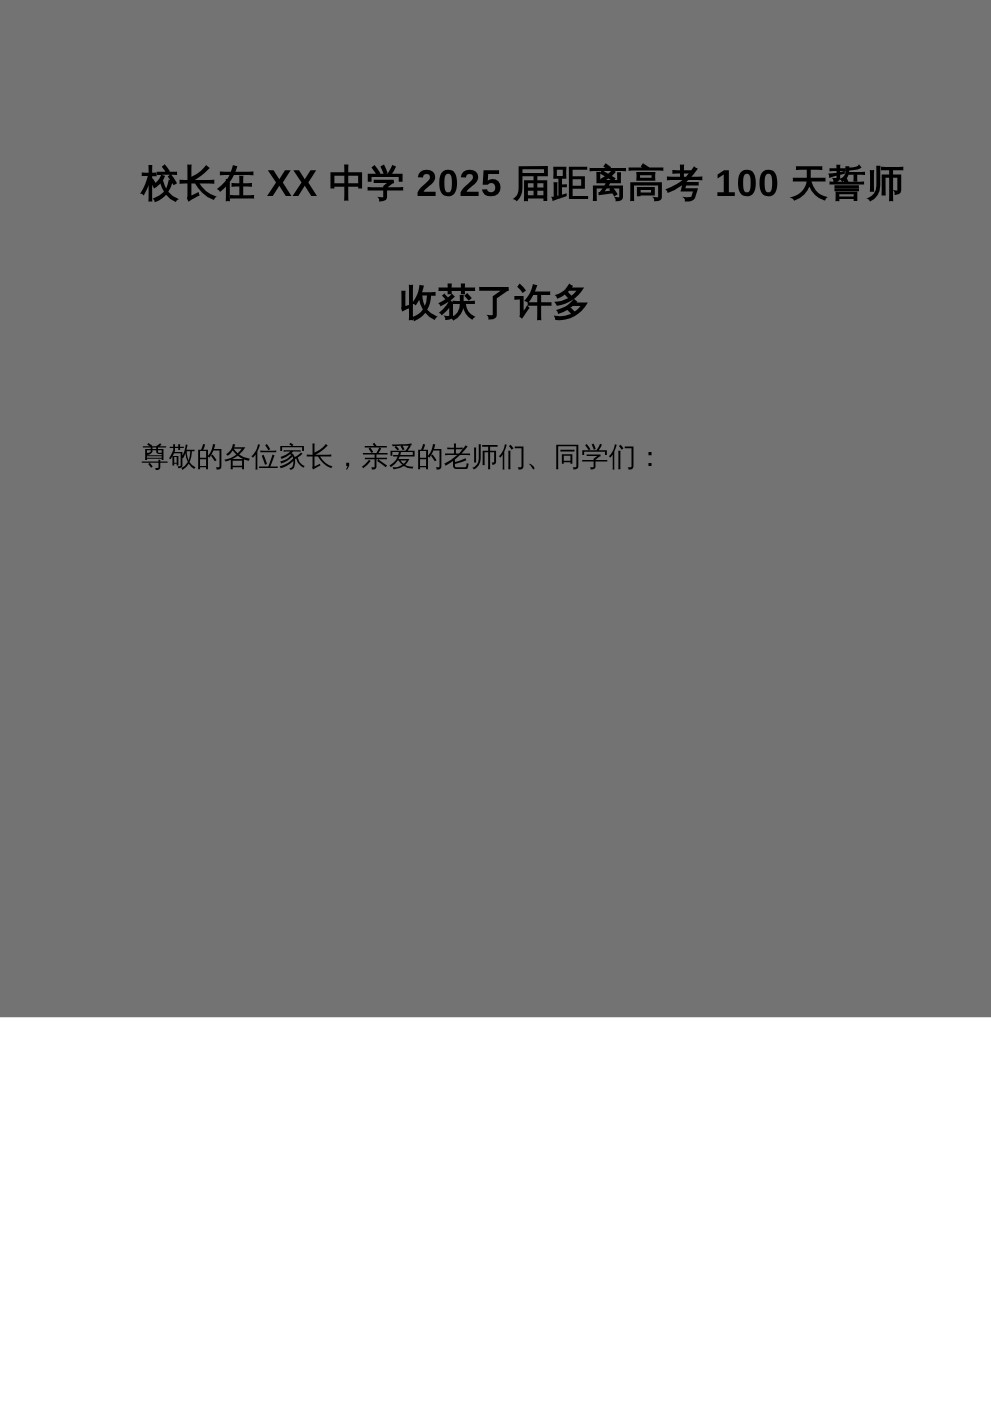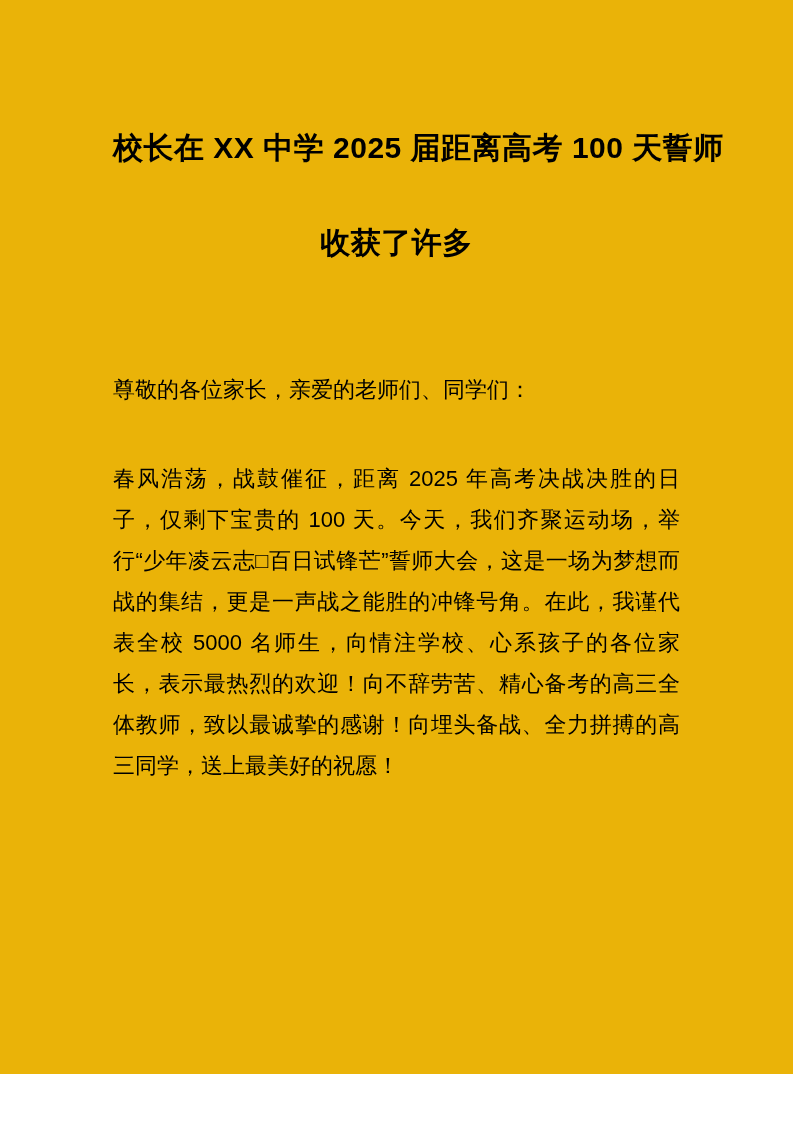--- a/index.html
+++ b/index.html
@@ -3,38 +3,38 @@
 <meta charset="utf-8">
 <style>
   html, body {
     margin: 0;
     padding: 0;
     background: #ffffff;
   }
   .page {
     position: relative;
     width: 793px;
-    height: 1074px;
+    height: 814px;
     box-sizing: border-box;
     padding: 100px 113px 0 113px;
-    background: #eab308;
+    background: #737373;
     color: #000000;
     font-family: "Liberation Sans", "DejaVu Sans", sans-serif;
     overflow: hidden;
   }
   .doc-title {
     text-align: center;
     font-weight: 700;
     font-size: 30px;
     line-height: 95px;
     letter-spacing: 0.5px;
     white-space: nowrap;
   }
   .salutation {
-    margin-top: 79px;
+    margin-top: 55px;
     font-size: 22px;
     line-height: 41px;
   }
   .body-para {
     margin: 48px 0 0 0;
     font-size: 22px;
     line-height: 41px;
     text-align: justify;
     text-justify: inter-ideograph;
   }
@@ -43,15 +43,14 @@
 <body>
 
 <div class="page">
   <div class="doc-title">
     <div>校长在 XX 中学 2025 届距离高考 100 天誓师</div>
     <div>收获了许多</div>
   </div>
 
   <div class="salutation">尊敬的各位家长，亲爱的老师们、同学们：</div>
 
-  <p class="body-para">春风浩荡，战鼓催征，距离 2025 年高考决战决胜的日子，仅剩下宝贵的 100 天。今天，我们齐聚运动场，举行“少年凌云志□百日试锋芒”誓师大会，这是一场为梦想而战的集结，更是一声战之能胜的冲锋号角。在此，我谨代表全校 5000 名师生，向情注学校、心系孩子的各位家长，表示最热烈的欢迎！向不辞劳苦、精心备考的高三全体教师，致以最诚挚的感谢！向埋头备战、全力拼搏的高三同学，送上最美好的祝愿！</p>
 
 </div>
 
 </body></html>

